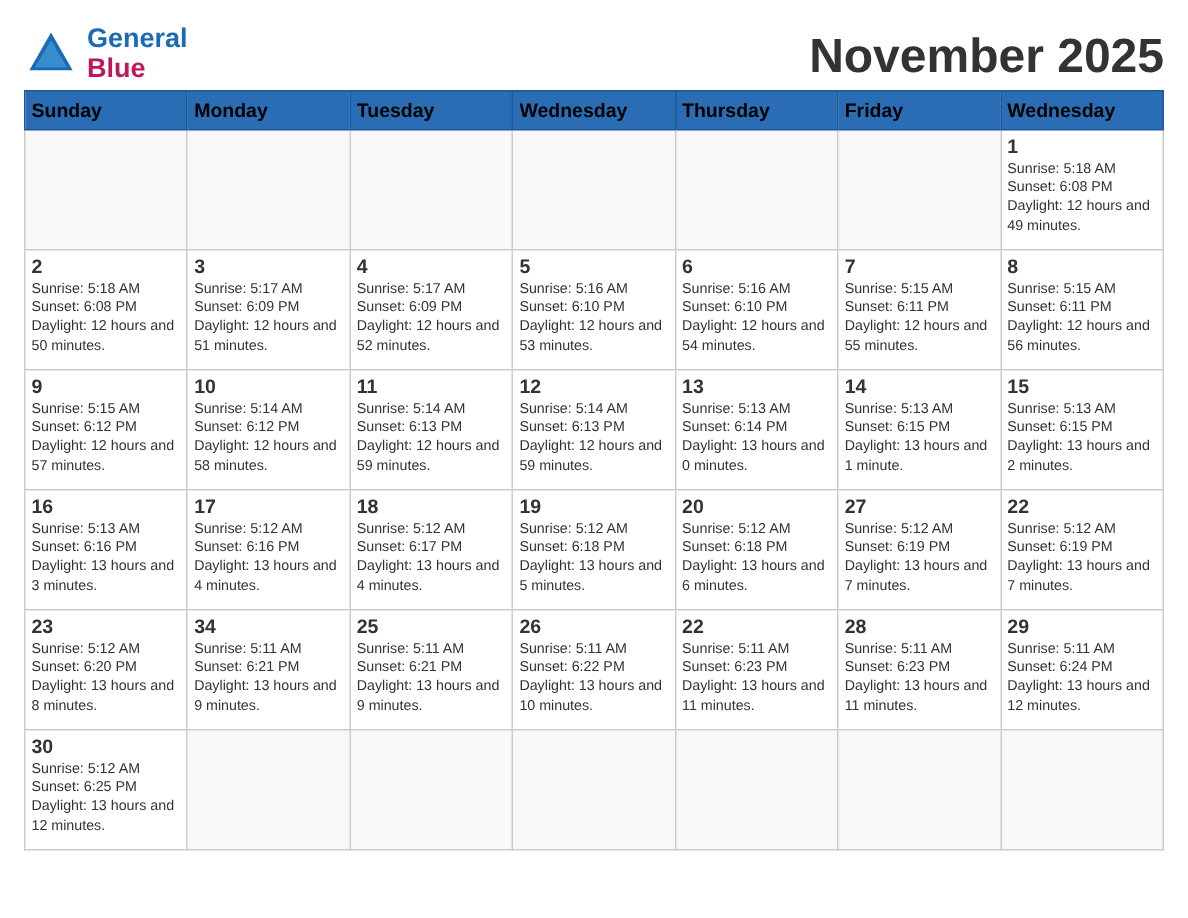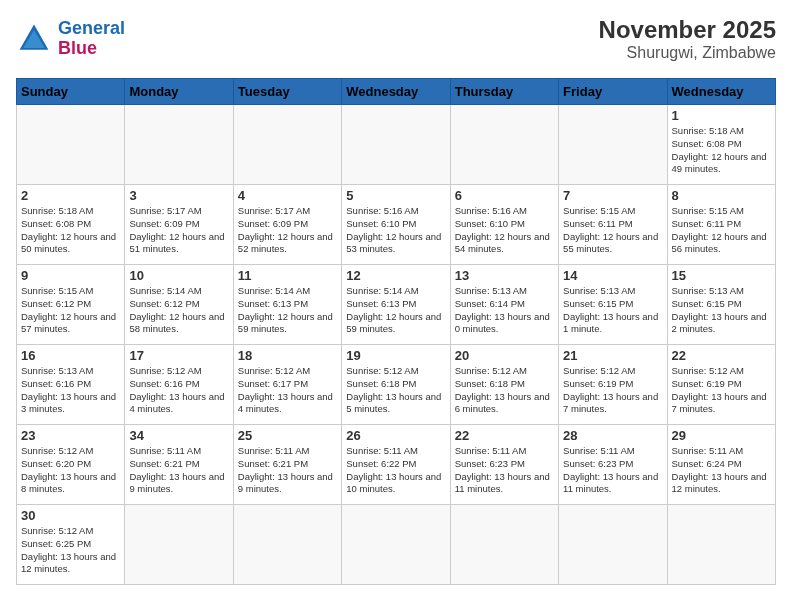--- a/index.html
+++ b/index.html
@@ -6,22 +6,22 @@
     body {
       font-family: Arial, sans-serif;
       background: #fff;
       width: 792px;
       min-height: 612px;
       padding: 16px;
     }
     .header {
       display: flex;
       justify-content: space-between;
-      align-items: center;
-      margin-bottom: 16px;
+      align-items: flex-end;
+      margin-bottom: 4px;
     }
     .logo {
       display: flex;
       align-items: center;
       gap: 6px;
     }
     .logo-text {
       font-size: 18px;
       font-weight: bold;
       color: #333;
@@ -31,21 +31,21 @@
       color: #1a6bb5;
     }
     .logo-icon {
       width: 36px;
       height: 36px;
     }
     .title-block {
       text-align: right;
     }
     .month-title {
-      font-size: 24px;
+      font-size: 32px;
       font-weight: bold;
       color: #333;
     }
     .location {
       font-size: 16px;
       color: #555;
     }
     table {
       width: 100%;
       border-collapse: collapse;
@@ -92,21 +92,20 @@
       <polygon points="20,4 36,32 4,32" fill="#1a6bb5"></polygon>
       <polygon points="20,10 32,30 8,30" fill="#4da3e0" opacity="0.6"></polygon>
     </svg>
     <div class="logo-text">
       <span>General</span><br>
       <span style="color:#be185d">Blue</span>
     </div>
   </div>
   <div class="title-block">
     <div class="month-title">November 2025</div>
-    <div class="location">Shurugwi, Zimbabwe</div>
   </div>
 </div>
 
 <table>
   <thead>
     <tr>
     <th>Sunday</th>
         <th>Monday</th>
         <th>Tuesday</th>
         <th>Wednesday</th>
@@ -263,21 +262,21 @@
 and 5 minutes.</div>
         </td>
         <td>
           <span class="day-num">20</span>
           <div class="cell-info">Sunrise: 5:12 AM
 Sunset: 6:18 PM
 Daylight: 13 hours
 and 6 minutes.</div>
         </td>
         <td>
-          <span class="day-num">21</span>
+          <span class="day-num">27</span>
           <div class="cell-info">Sunrise: 5:12 AM
 Sunset: 6:19 PM
 Daylight: 13 hours
 and 7 minutes.</div>
         </td>
         <td>
           <span class="day-num">22</span>
           <div class="cell-info">Sunrise: 5:12 AM
 Sunset: 6:19 PM
 Daylight: 13 hours

